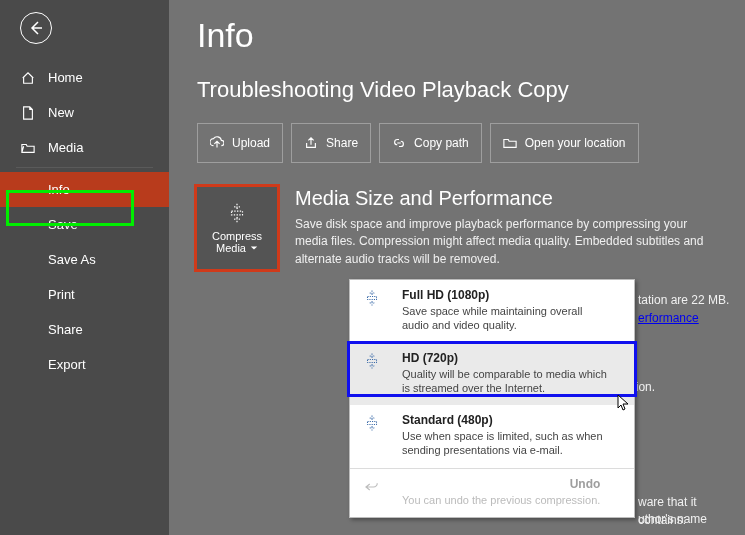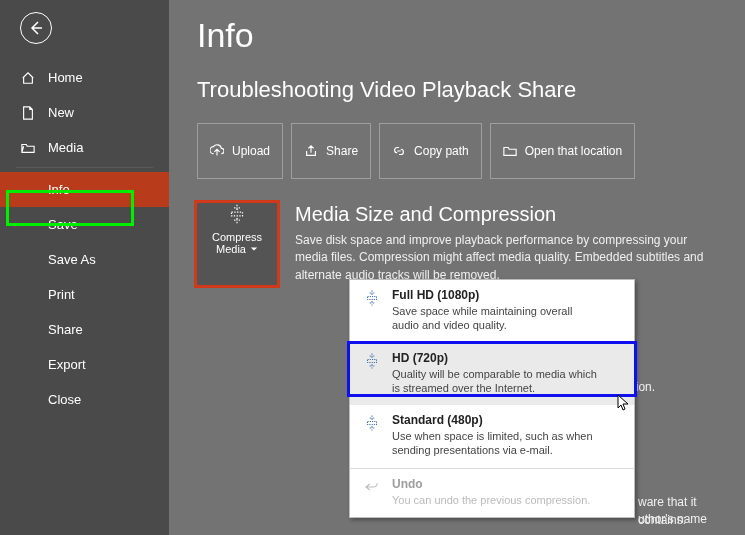--- a/index.html
+++ b/index.html
@@ -11,34 +11,34 @@
 .side-item { display: flex; align-items: center; padding: 10px 20px; color: #fff; font-size: 13px; cursor: pointer; }
 .side-item .icon { width: 16px; margin-right: 12px; display: inline-flex; align-items: center; justify-content: center; }
 .side-item.selected { background: #b83b1c; }
 .highlight-info { position: absolute; left: 6px; top: 190px; width: 128px; height: 36px; border: 3px solid #00ee00; pointer-events: none; }
 .divider { height: 1px; background: #5a5a5a; margin: 2px 16px 4px; }
 .side-plain { padding: 10px 20px 10px 48px; color: #fff; font-size: 13px; cursor: pointer; }
 .main { flex: 1; padding: 16px 28px 0 28px; color: #fff; position: relative; }
 .page-title { font-size: 34px; font-weight: 300; color: #fff; }
 .doc-title { font-size: 22px; font-weight: 300; margin-top: 22px; }
 .toolbar { display: flex; gap: 8px; margin-top: 20px; }
-.tbtn { border: 1px solid #9e9e9e; background: transparent; color: #fff; padding: 20px 12px; font-size: 12px; display: flex; align-items: center; gap: 8px; cursor: pointer; }
+.tbtn { border: 1px solid #9e9e9e; background: transparent; color: #fff; padding: 12px 12px; font-size: 12px; display: flex; align-items: center; gap: 8px; cursor: pointer; }
 .tbtn .icon { display: inline-flex; }
 .section { display: flex; margin-top: 24px; gap: 18px; }
-.compress-tile { width: 80px; height: 82px; background: #545454; display: flex; flex-direction: column; align-items: center; color: #fff; font-size: 11px; cursor: pointer; position: relative; }
+.compress-tile { width: 80px; height: 82px; background: #545454; display: flex; flex-direction: column; align-items: center; justify-content: center; color: #fff; font-size: 11px; cursor: pointer; position: relative; }
 .compress-border { position: absolute; inset: -3px; border: 3px solid #d03a1a; pointer-events: none; }
 .compress-tile .icon { margin-bottom: 6px; }
 .section-text h2 { font-size: 20px; font-weight: 400; }
 .section-text p { font-size: 12px; margin-top: 6px; line-height: 1.45; color: #f0f0f0; max-width: 420px; }
 .dropdown { position: absolute; left: 180px; top: 279px; width: 286px; background: #fff; border: 1px solid #bdbdbd; box-shadow: 2px 2px 4px rgba(0,0,0,.35); z-index: 20; }
-.opt { display: flex; padding: 8px 12px 10px; cursor: pointer; align-items: flex-start; gap: 10px; }
+.opt { display: flex; padding: 8px 12px 10px; cursor: pointer; align-items: flex-start; gap: 20px; }
 .opt.highlight { background: #eaeaea; padding-left: 12px; }
 .opt.disabled { color: #9e9e9e; cursor: default; border-top: 1px solid #dcdcdc; }
 .opt .title { font-size: 12px; font-weight: 700; color: #222; }
-.opt.disabled .title { color: #9e9e9e; }
+.opt.disabled .title { color: #9e9e9e; text-align: right; }
 .opt .desc { font-size: 11px; color: #444; margin-top: 2px; line-height: 1.3; max-width: 210px; }
 .opt.disabled .desc { color: #bbb; }
 .opt .icon { width: 20px; height: 20px; flex-shrink: 0; display: flex; align-items: center; justify-content: center; }
 .opt-highlight-border { position: absolute; left: -3px; top: 61px; width: 290px; height: 56px; border: 3px solid #1010ee; pointer-events: none; z-index: 21; }
 .cursor { position: absolute; left: 448px; top: 394px; z-index: 30; pointer-events: none; }
 .behind-text { font-size: 12px; color: #f0f0f0; line-height: 1.5; }
 .behind1 { position: absolute; left: 469px; top: 291px; }
 .behind2 { position: absolute; left: 300px; top: 378px; }
 .behind3 { position: absolute; left: 469px; top: 493px; }
 .behind4 { position: absolute; left: 469px; top: 510px; }
@@ -81,28 +81,27 @@
     <div class="divider"></div>
     <div class="side-item selected">
       <span class="icon"></span>
       <span>Info</span>
     </div>
     <div class="side-plain">Save</div>
     <div class="side-plain">Save As</div>
     <div class="side-plain">Print</div>
     <div class="side-plain">Share</div>
     <div class="side-plain">Export</div>
-    <div class="side-plain">Close</div>
   </div>
   <div class="highlight-info"></div>
 </div>
 
 <div class="main">
   <h1 class="page-title">Info</h1>
-  <div class="doc-title">Troubleshooting Video Playback Share</div>
+  <div class="doc-title">Troubleshooting Video Playback Copy</div>
 
   <div class="toolbar">
     <button class="tbtn">
       <span class="icon">
           <svg width="14" height="14" viewBox="0 0 16 16" stroke="#fff" fill="none" stroke-width="1.3">
             <path d="M4 11a4 4 0 010-8 5 5 0 019 2 3 3 0 010 6M8 6v7M5 9l3-3 3 3"></path>
           </svg>
         </span>
       <span>Upload</span>
     </button>
@@ -121,46 +120,50 @@
           </svg>
         </span>
       <span>Copy path</span>
     </button>
     <button class="tbtn">
       <span class="icon">
           <svg width="14" height="14" viewBox="0 0 16 16" stroke="#fff" fill="none" stroke-width="1.3">
             <path d="M1 4h5l1 2h8v7H1z"></path>
           </svg>
         </span>
-      <span>Open that location</span>
+      <span>Open your location</span>
     </button>
   </div>
 
   <div class="section">
     <div class="compress-tile">
       <div class="compress-border"></div>
       <span class="icon">
           <svg width="22" height="22" viewBox="0 0 24 24" stroke="#fff" fill="none" stroke-width="1.3">
             <path d="M12 2v5M9 5l3 2 3-2M12 22v-5M9 19l3-2 3 2M6 10h12v4H6z" stroke-dasharray="1.5 1.5"></path>
           </svg>
         </span>
       <span>Compress</span>
       <span style="display:flex;align-items:center;gap:4px;">
         <span>Media</span>
         <svg width="8" height="8" viewBox="0 0 10 10" fill="#fff">
             <path d="M1 3l4 4 4-4z"></path>
           </svg>
       </span>
     </div>
     <div class="section-text">
-      <h2>Media Size and Compression</h2>
+      <h2>Media Size and Performance</h2>
       <p>Save disk space and improve playback performance by compressing your media files. Compression might affect media quality. Embedded subtitles and alternate audio tracks will be removed.</p>
     </div>
   </div>
 
+  <div class="behind-text behind1">
+    <span>tation are 22 MB.</span><br>
+    <a href="#">erformance</a>
+  </div>
   <div class="behind-text behind2">ople can make to this presentation.</div>
   <div class="behind-text behind3">ware that it contains:</div>
   <div class="behind-text behind4">uthor's name</div>
 
   <div class="dropdown">
     <div class="opt">
       <span class="icon">
           <svg width="18" height="18" viewBox="0 0 24 24" stroke="#3a6aa8" fill="none" stroke-width="1.4">
             <path d="M12 2v5M9 5l3 2 3-2M12 22v-5M9 19l3-2 3 2M6 10h12v4H6z" stroke-dasharray="1.5 1.5"></path>
           </svg>

